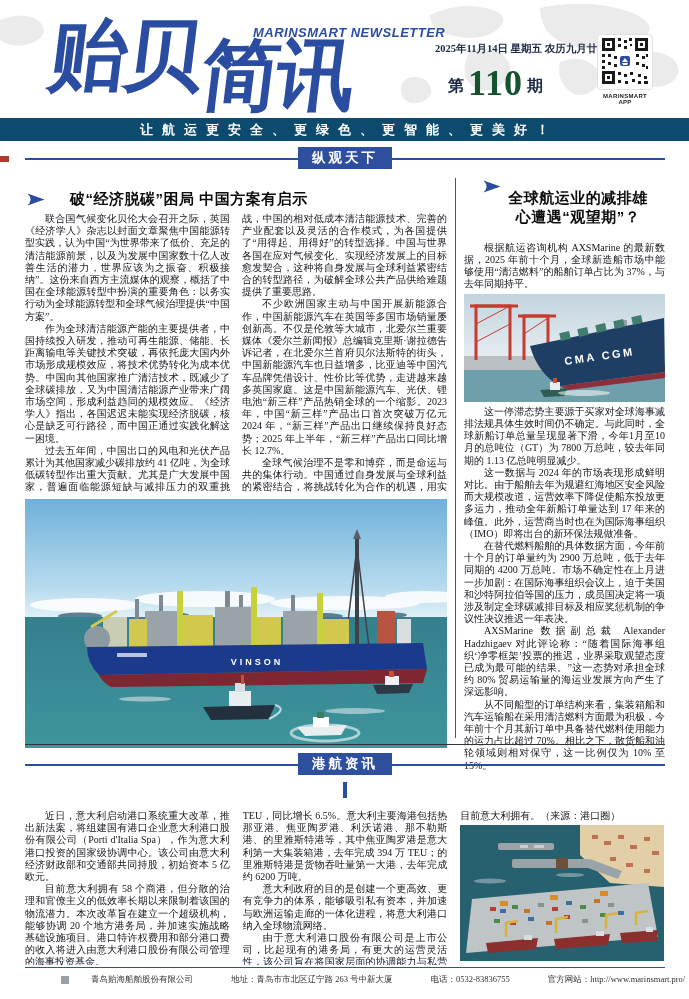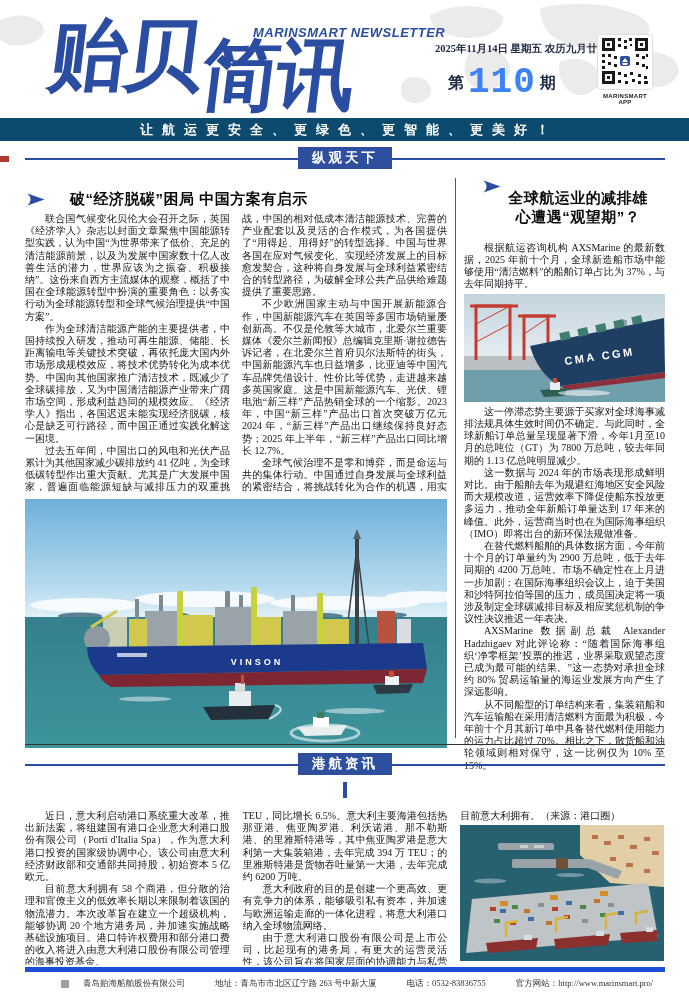--- a/index.html
+++ b/index.html
@@ -10,21 +10,21 @@
   .masthead{position:absolute;top:0;left:0;width:689px;height:118px;}
   .map-bg{position:absolute;top:0;left:0;width:689px;height:118px;}
   .mast-zh{position:absolute;color:#2b4da1;font-family:"Liberation Sans","DejaVu Sans",sans-serif;
     font-weight:900;font-size:78px;line-height:1;transform:skewX(-7deg);letter-spacing:-3px;}
   .mast-zh1{left:50px;top:16px;}
   .mast-zh2{left:202px;top:36px;}
   .mast-en{position:absolute;left:253px;top:25px;color:#2b4da1;font-family:"Liberation Sans","DejaVu Sans",sans-serif;
     font-weight:bold;font-style:italic;font-size:13px;letter-spacing:.5px;}
   .mast-date{position:absolute;left:435px;top:42px;width:180px;font-weight:bold;color:#1d2844;font-size:10.5px;white-space:nowrap;}
   .issue{position:absolute;left:448px;top:62px;color:#1d2844;font-weight:bold;font-size:16px;}
-  .issue .num{color:#3b82f6;font-size:36px;font-family:Liberation Mono, monospace;letter-spacing:1px;vertical-align:-4px;}
+  .issue .num{color:#14532d;font-size:36px;font-family:Liberation Serif, serif;letter-spacing:1px;vertical-align:-4px;}
   .qr-block{position:absolute;left:596px;top:34px;width:58px;text-align:center;}
   .qr-box{width:52px;height:52px;margin:0 auto;background:#fff;border:1px solid #e0e0e0;border-radius:4px;padding:1px;}
   .qr-label{margin-top:3px;font-family:"Liberation Sans","DejaVu Sans",sans-serif;font-weight:bold;font-size:6px;color:#222;letter-spacing:.3px;}
 
   
   .slogan-bar{position:absolute;top:118px;left:0;width:689px;height:23px;background:#0c4a6e;
     color:#fff;font-family:"Liberation Sans","DejaVu Sans",sans-serif;font-weight:bold;font-size:13px;
     display:flex;align-items:center;justify-content:center;letter-spacing:9px;text-indent:9px;}
 
   
@@ -66,22 +66,22 @@
 
   
   .italy-title-row{position:absolute;top:782px;left:0;width:689px;display:flex;align-items:center;justify-content:center;gap:8px;}
   .blue-bar{width:4px;height:16px;background:#2b4da1;}
   .italy-title{font-family:"Liberation Sans","DejaVu Sans",sans-serif;font-weight:bold;font-size:15px;color:#0c0c0c;letter-spacing:1px;}
   .three-cols{position:absolute;top:810px;left:25px;width:640px;height:155px;display:flex;gap:13px;overflow:hidden;}
   .col{flex:1 1 0;}
   .photo-port{margin-top:3px;}
 
   
-  .footer{position:absolute;top:967px;left:25px;width:640px;border-top:5px solid #1d4ed8;
-    padding-top:6px;display:flex;align-items:center;gap:8px;font-size:8.5px;color:#333;}
+  .footer{position:absolute;top:967px;left:25px;width:640px;border-top:1px solid #1d4ed8;
+    padding-top:6px;display:flex;align-items:center;gap:16px;font-size:8.5px;color:#333;}
   .footer .sq{width:8px;height:8px;background:#9aa0a6;margin:0 6px 0 36px;flex:0 0 auto;}
   .footer span{white-space:nowrap;margin-right:22px;}
 </style>
 </head>
 <body>
 
 <div class="page">
 
   <header class="masthead">
     <svg class="map-bg" viewBox="0 0 689 118">

